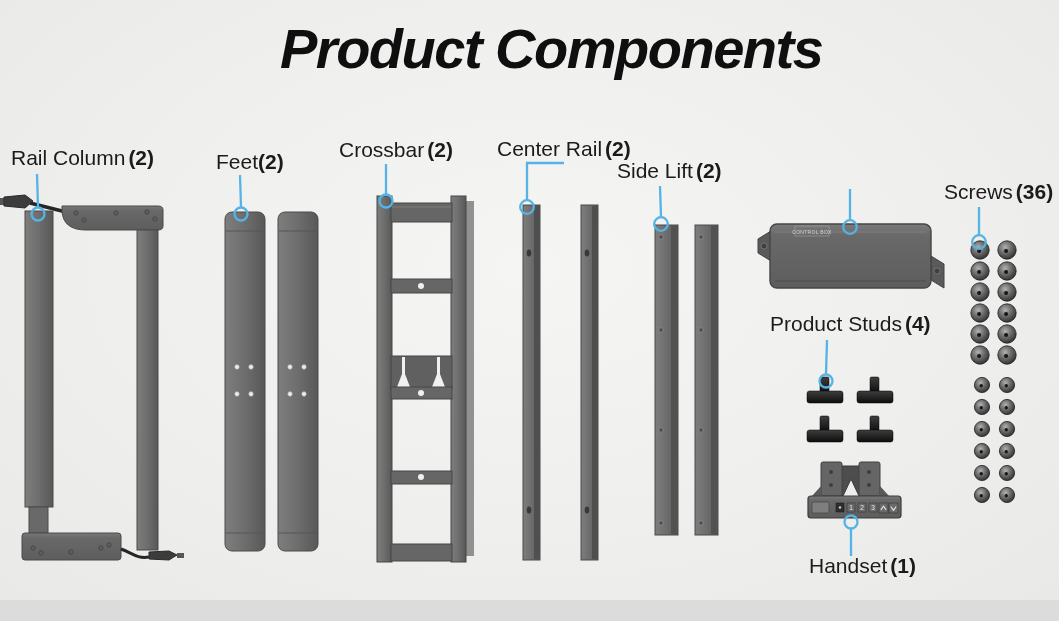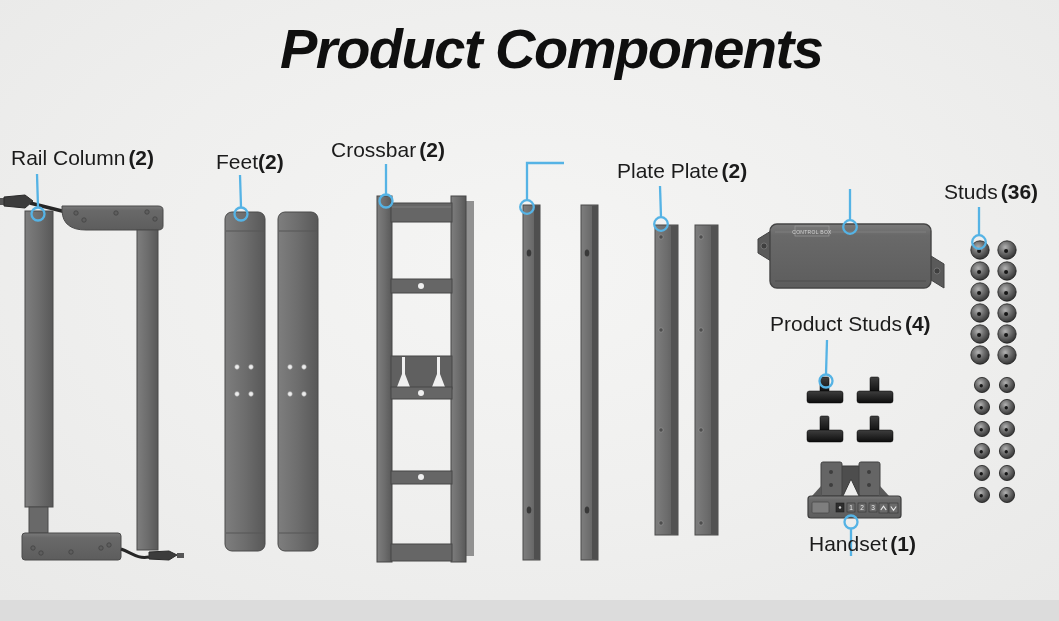--- a/index.html
+++ b/index.html
@@ -296,29 +296,32 @@
       </g>
     </g>
   </svg>
 
   <div class="lbl" style="left:11px;top:146px">
     <span>Rail Column</span><span class="count">(2)</span>
   </div>
   <div class="lbl tight" style="left:216px;top:150px">
     <span>Feet</span><span class="count">(2)</span>
   </div>
-  <div class="lbl" style="left:331px;top:138px">
+  <div class="lbl" style="left:339px;top:138px">
     <span>Crossbar</span><span class="count">(2)</span>
   </div>
+  <div class="lbl" style="left:497px;top:137px">
+    <span>Center Rail</span><span class="count">(2)</span>
+  </div>
   <div class="lbl" style="left:617px;top:159px">
-    <span>Plate Plate</span><span class="count">(2)</span>
+    <span>Side Lift</span><span class="count">(2)</span>
   </div>
   <div class="lbl" style="left:944px;top:180px">
-    <span>Studs</span><span class="count">(36)</span>
+    <span>Screws</span><span class="count">(36)</span>
   </div>
   <div class="lbl" style="left:770px;top:312px">
     <span>Product Studs</span><span class="count">(4)</span>
   </div>
-  <div class="lbl" style="left:809px;top:532px">
+  <div class="lbl" style="left:809px;top:554px">
     <span>Handset</span><span class="count">(1)</span>
   </div>
 
 </div>
 
 </body></html>

